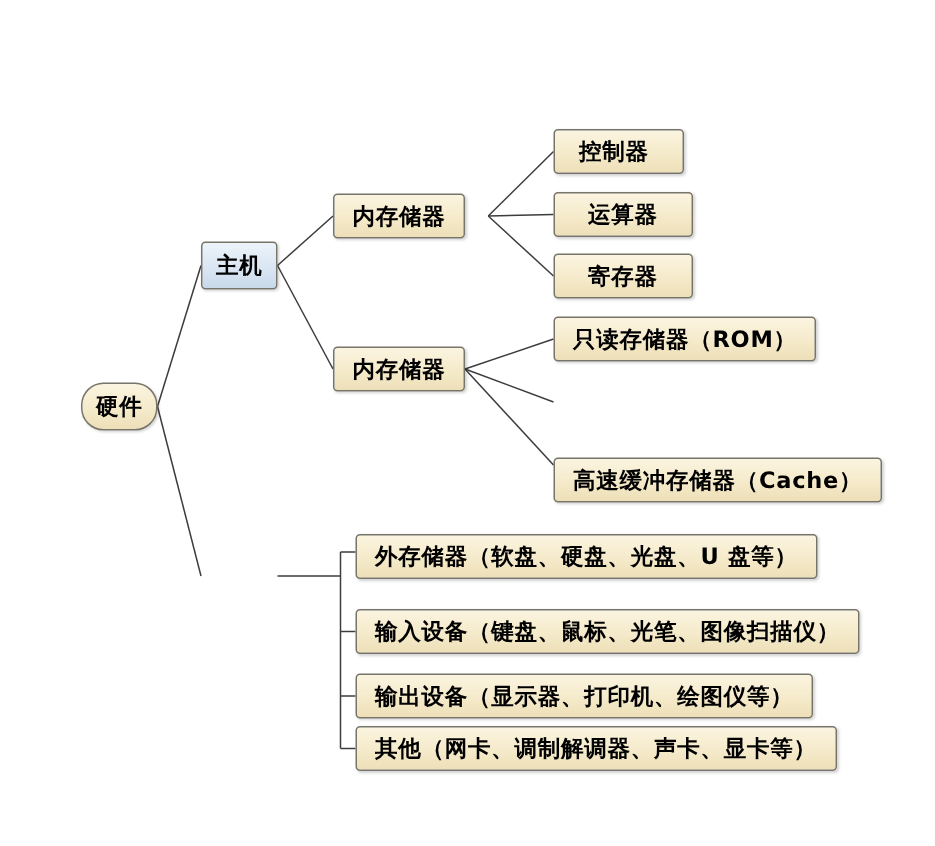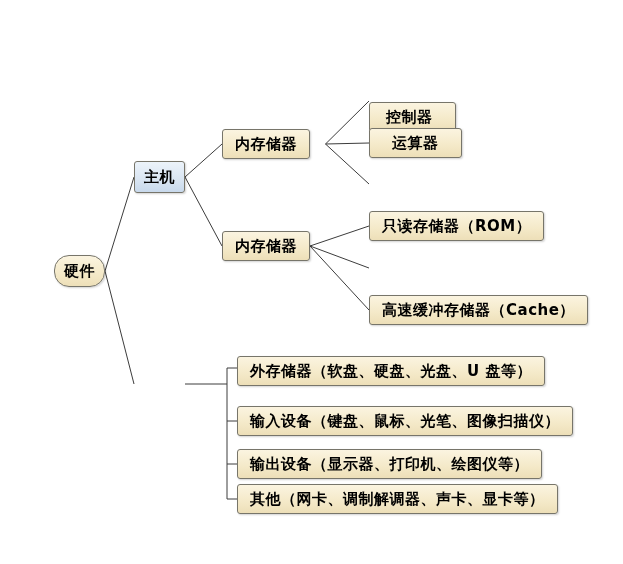--- a/index.html
+++ b/index.html
@@ -70,29 +70,30 @@
 
   <div class="node node--pad-md" style="left:54px; top:255px;border-radius:15px;">硬件</div>
 
   <div class="node node--blue node--pad-md" style="left:134px; top:161px;">主机</div>
 
 
   <div class="node" style="left:222px; top:129px;">内存储器</div>
 
   <div class="node" style="left:222px; top:231px;">内存储器</div>
 
-  <div class="node node--pad-lg" style="left:369px; top:102px;padding-left:16px;">控制器</div>
+  <div class="node node--pad-lg" style="left:369px; top:86px;padding-left:16px;">控制器</div>
 
   <div class="node node--pad-lg" style="left:369px; top:128px;">运算器</div>
 
+  <div class="node node--pad-lg" style="left:369px; top:169px;">寄存器</div>
 
   <div class="node" style="left:369px; top:211px;">只读存储器（ROM）</div>
 
 
-  <div class="node" style="left:369px; top:295px;">高速缓冲存储器（Cache）</div>
+  <div class="node" style="left:369px; top:305px;">高速缓冲存储器（Cache）</div>
 
   <div class="node" style="left:237px; top:356px;">外存储器（软盘、硬盘、光盘、U 盘等）</div>
 
   <div class="node" style="left:237px; top:406px;">输入设备（键盘、鼠标、光笔、图像扫描仪）</div>
 
   <div class="node" style="left:237px; top:449px;">输出设备（显示器、打印机、绘图仪等）</div>
 
   <div class="node" style="left:237px; top:484px;">其他（网卡、调制解调器、声卡、显卡等）</div>
 
 </div>

